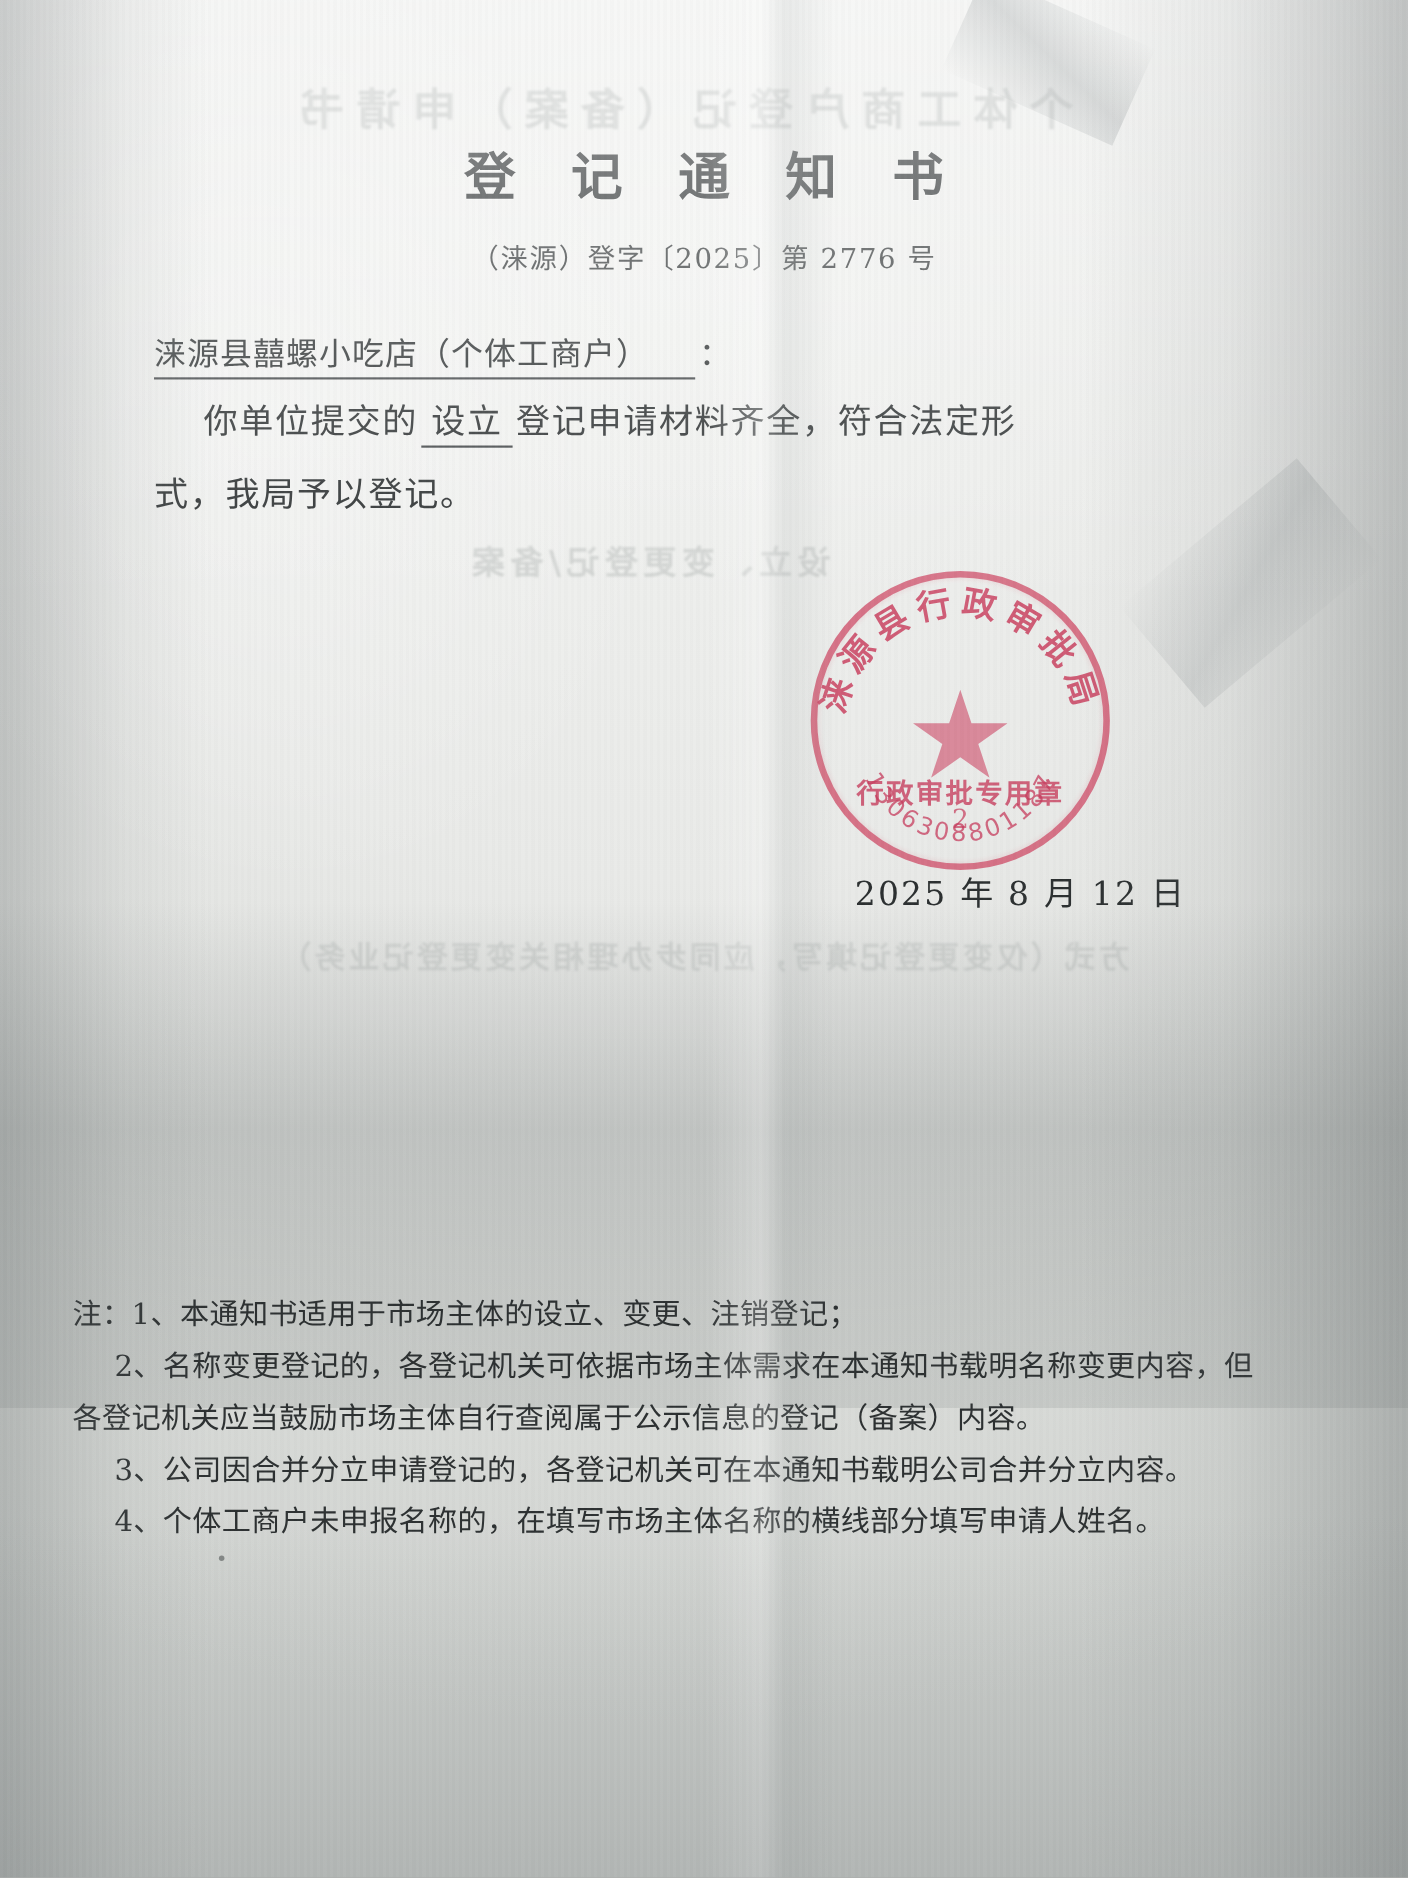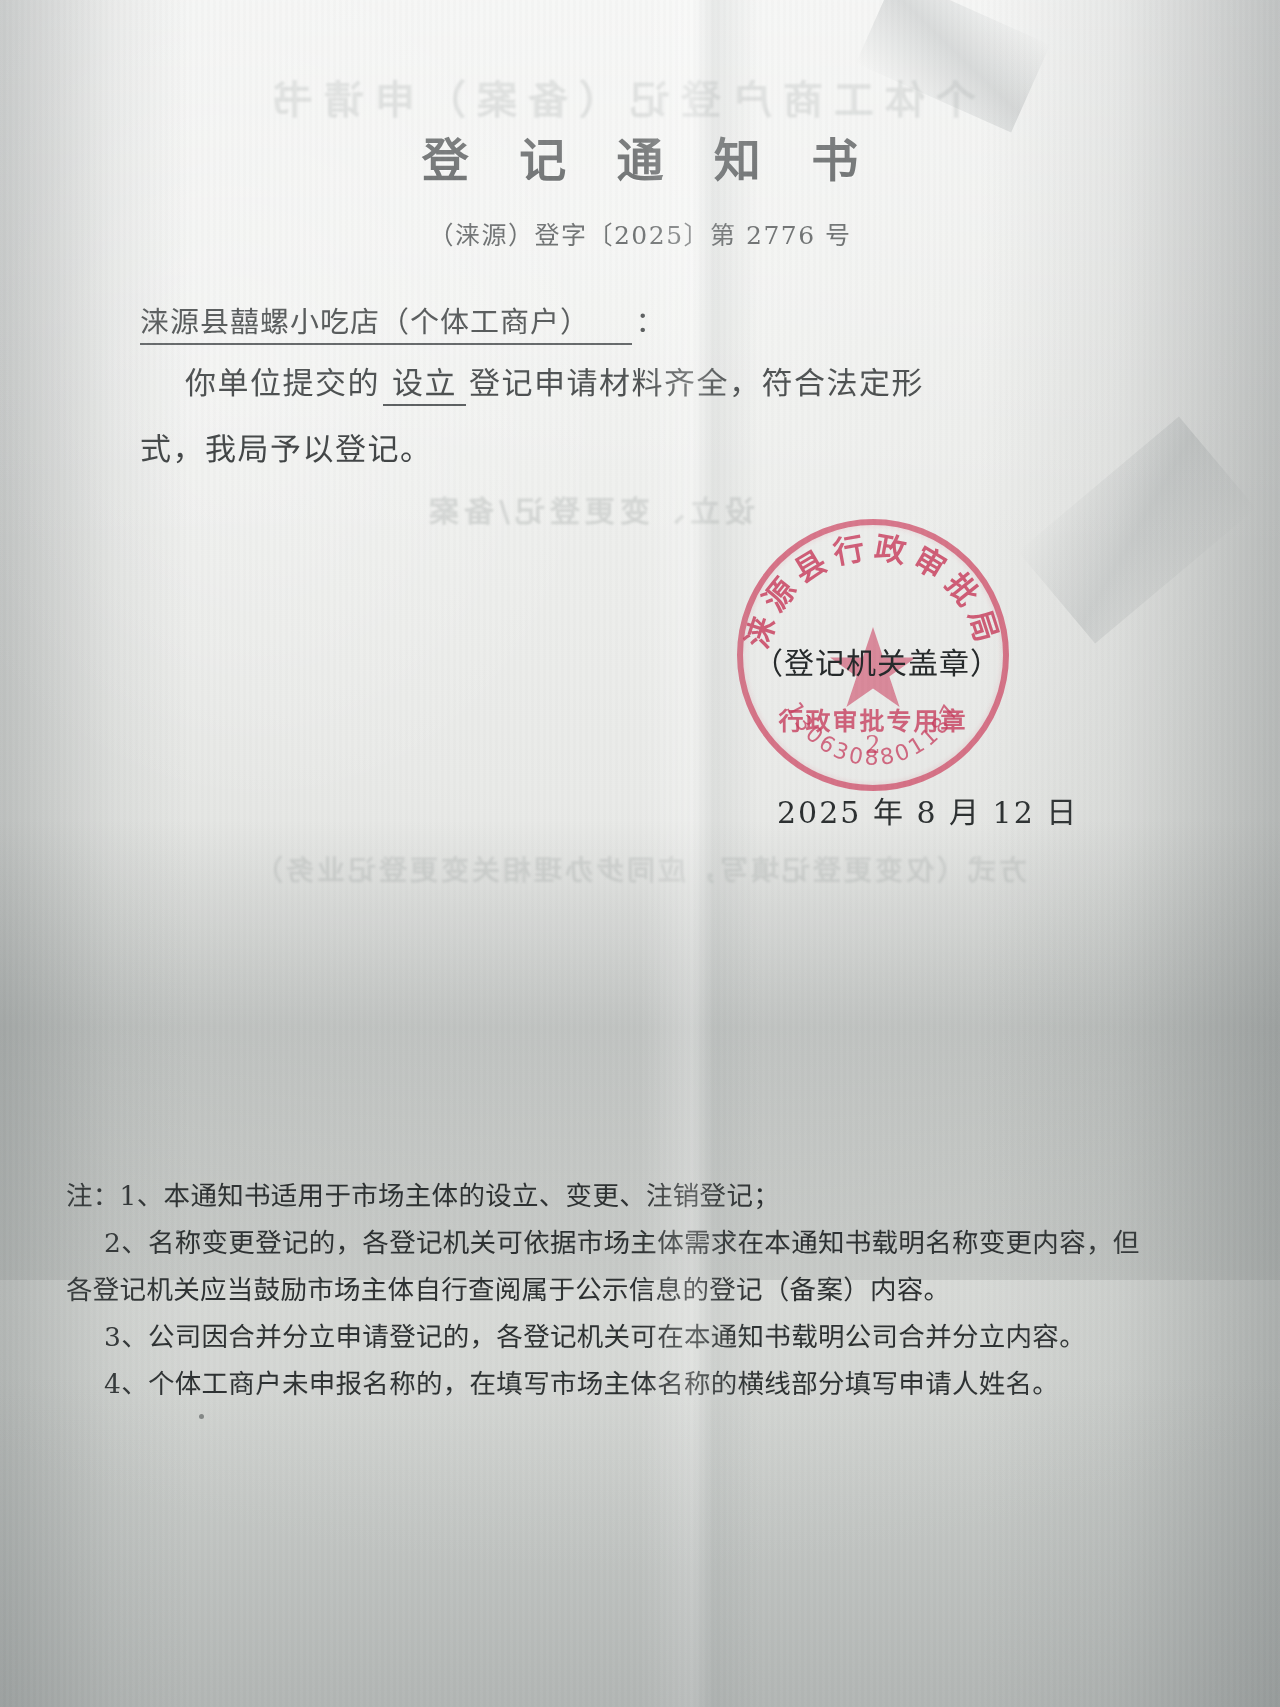--- a/index.html
+++ b/index.html
@@ -317,21 +317,20 @@
     <svg class="seal-serial" viewBox="0 0 272 272">
       <defs>
         <path id="arcBottom" d="M 42 152 A 94 94 0 0 0 230 152"></path>
       </defs>
       <text font-size="22" letter-spacing="3">
         <textPath href="#arcBottom" startOffset="50%" text-anchor="middle">1306308801187</textPath>
       </text>
     </svg>
   </div>
 
-  <div class="seal-caption">（登记机关盖章）</div>
 
   <div class="doc-date">2025 年 8 月 12 日</div>
 
   <div class="doc-title">登 记 通 知 书</div>
   <div class="doc-number">（涞源）登字〔2025〕第 2776 号</div>
 
   <div class="notes">
     <div class="note-row">
       <span>注：</span><span>1、</span><span>本通知书适用于市场主体的设立、变更、注销登记；</span>
     </div>

